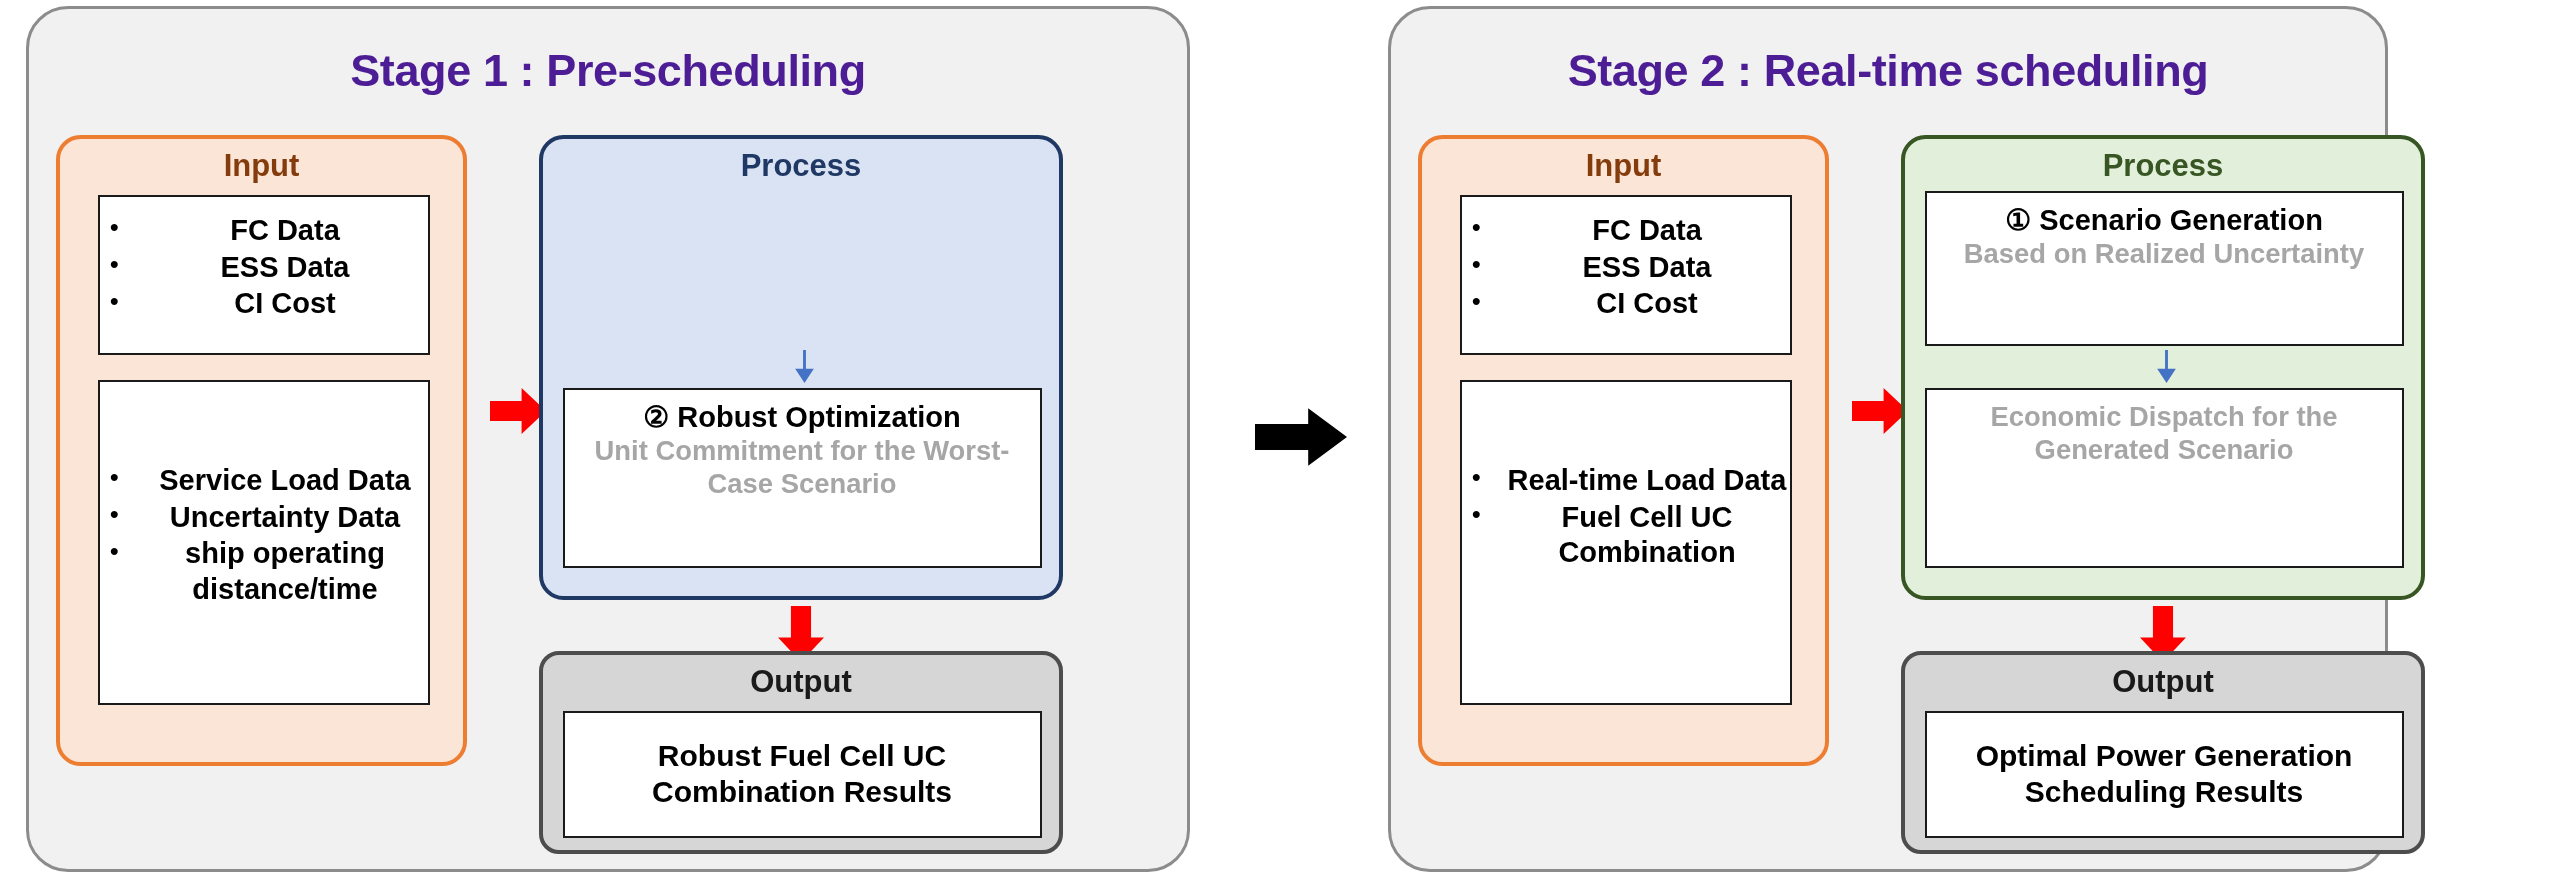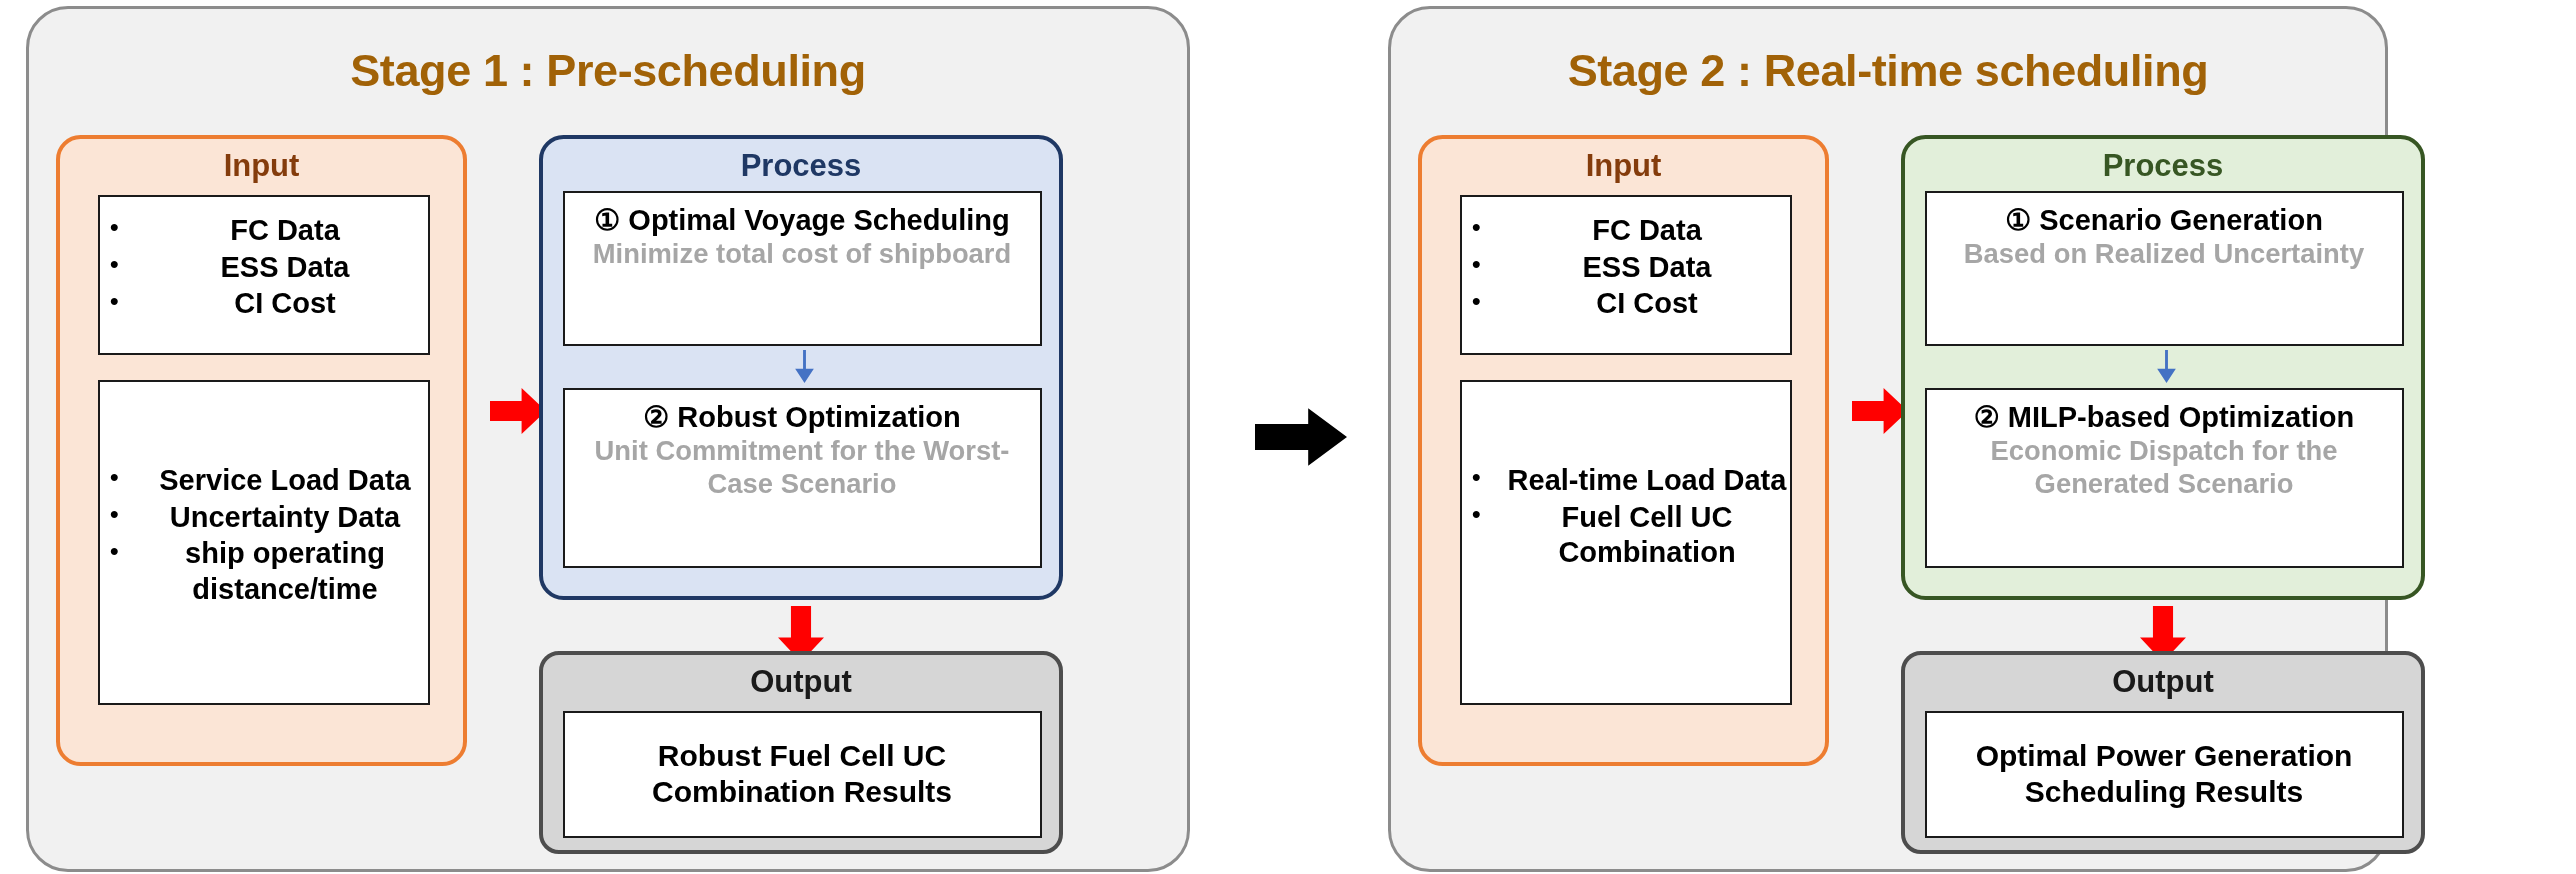--- a/index.html
+++ b/index.html
@@ -33,21 +33,21 @@
   #stage2-panel { left: 1388px; top: 5.8px;  width: 1000px; height: 866px; }
 
   .stage-title {
     position: absolute;
     top: 36px;
     left: 0;
     width: 100%;
     text-align: center;
     font-size: 45px;
     font-weight: bold;
-    color: #a16207;
+    color: #4c1d95;
     letter-spacing: -0.4px;
   }
 
   
   .input-group {
     position: absolute;
     left: 27px;
     top: 126px;
     width: 411px;
     height: 631px;
@@ -220,27 +220,20 @@
       </div>
     </div>
 
     <svg class="arrow-red-right" style="left:461px; top:379px;" viewBox="0 0 78 64">
       <path d="M0 18 L44 18 L44 0 L78 32 L44 64 L44 46 L0 46 Z" fill="#FF0000"></path>
     </svg>
 
     <div class="process-group blue">
       <div class="group-label blue">Process</div>
 
-      <div class="step-box" style="top:52px; height:155px;">
-        <div class="step-title">
-          <span>①</span>
-          <span>Optimal Voyage Scheduling</span>
-        </div>
-        <div class="step-sub">Minimize total cost of shipboard</div>
-      </div>
 
       <svg class="arrow-blue-down" style="left:252px; top:211px;" viewBox="0 0 26 46">
         <path d="M11 0 L15 0 L15 26 L26 26 L13 46 L0 26 L11 26 Z" fill="#4472C4"></path>
       </svg>
 
       <div class="step-box" style="top:249px; height:180px;">
         <div class="step-title">
           <span>②</span>
           <span>Robust Optimization</span>
         </div>
@@ -300,24 +293,20 @@
           <span>Scenario Generation</span>
         </div>
         <div class="step-sub">Based on Realized Uncertainty</div>
       </div>
 
       <svg class="arrow-blue-down" style="left:252px; top:211px;" viewBox="0 0 26 46">
         <path d="M11 0 L15 0 L15 26 L26 26 L13 46 L0 26 L11 26 Z" fill="#4472C4"></path>
       </svg>
 
       <div class="step-box" style="top:249px; height:180px;">
-        <div class="step-title">
-          <span>②</span>
-          <span>MILP-based Optimization</span>
-        </div>
         <div class="step-sub">Economic Dispatch for the Generated Scenario</div>
       </div>
     </div>
 
     <svg class="arrow-red-down" style="left:749px; top:597px;" viewBox="0 0 64 78">
       <path d="M18 0 L46 0 L46 44 L64 44 L32 78 L0 44 L18 44 Z" fill="#FF0000"></path>
     </svg>
 
     <div class="output-group">
       <div class="group-label gray">Output</div>

